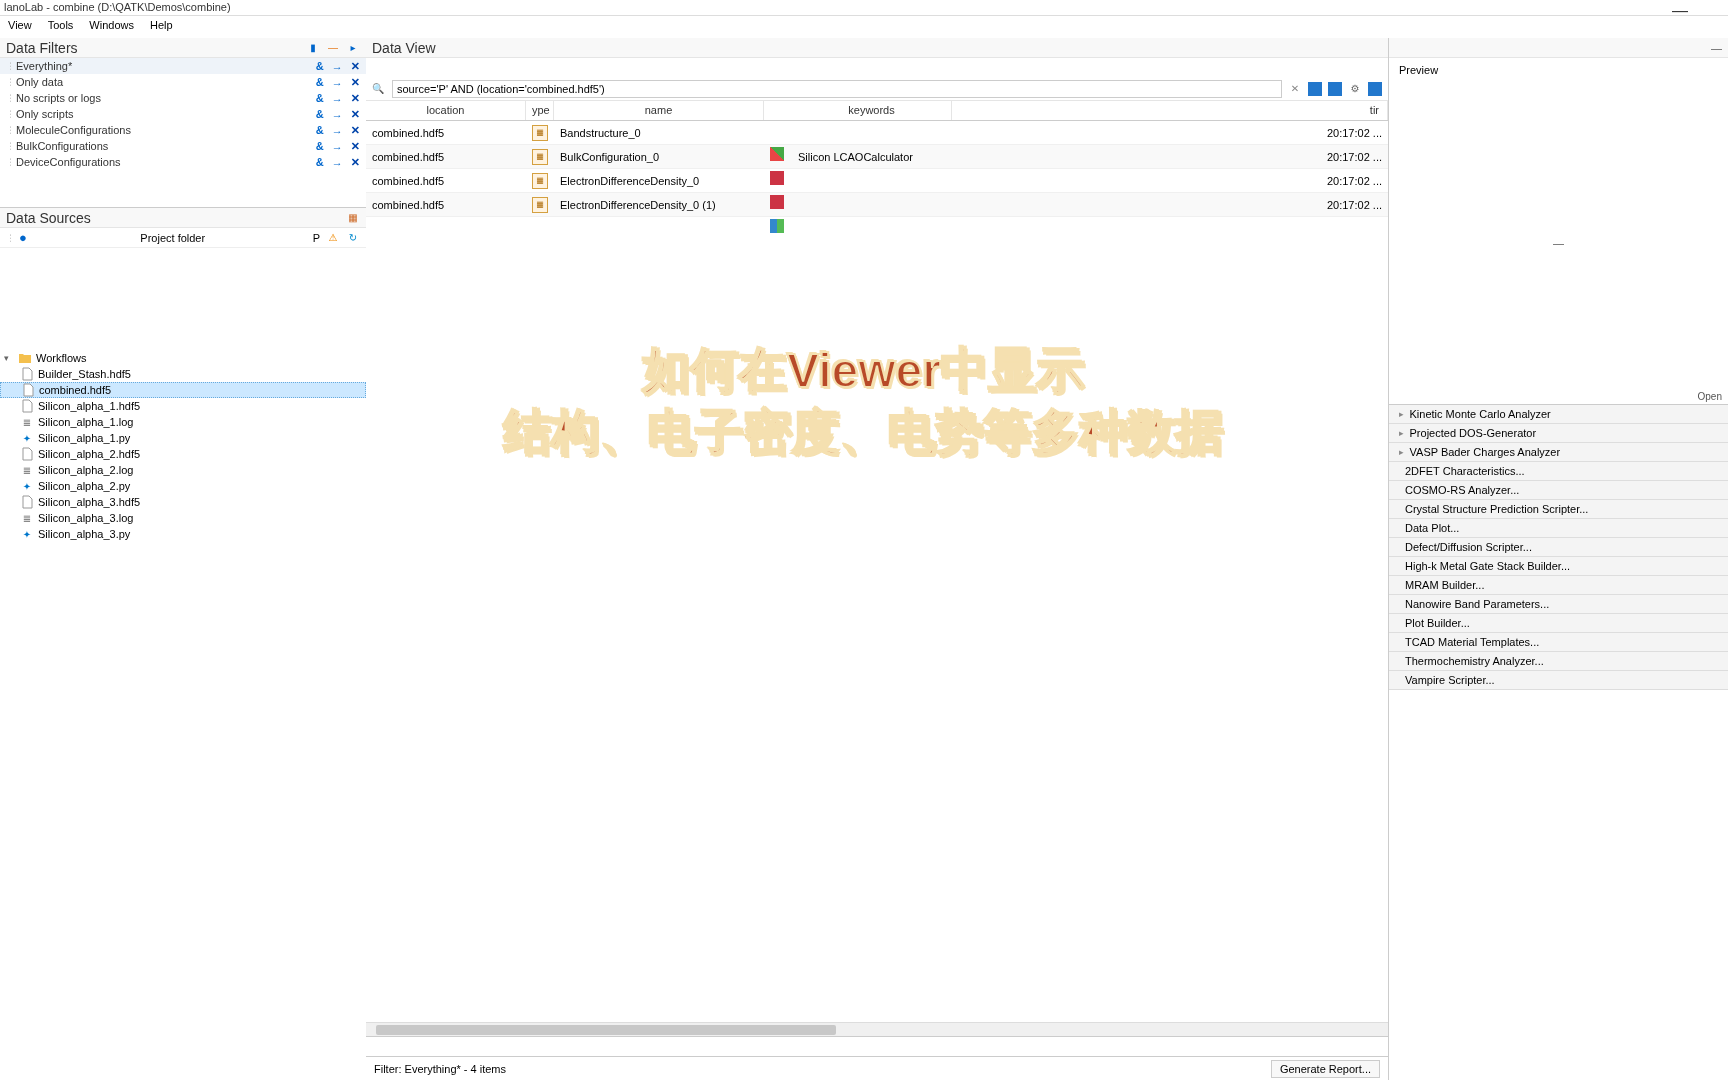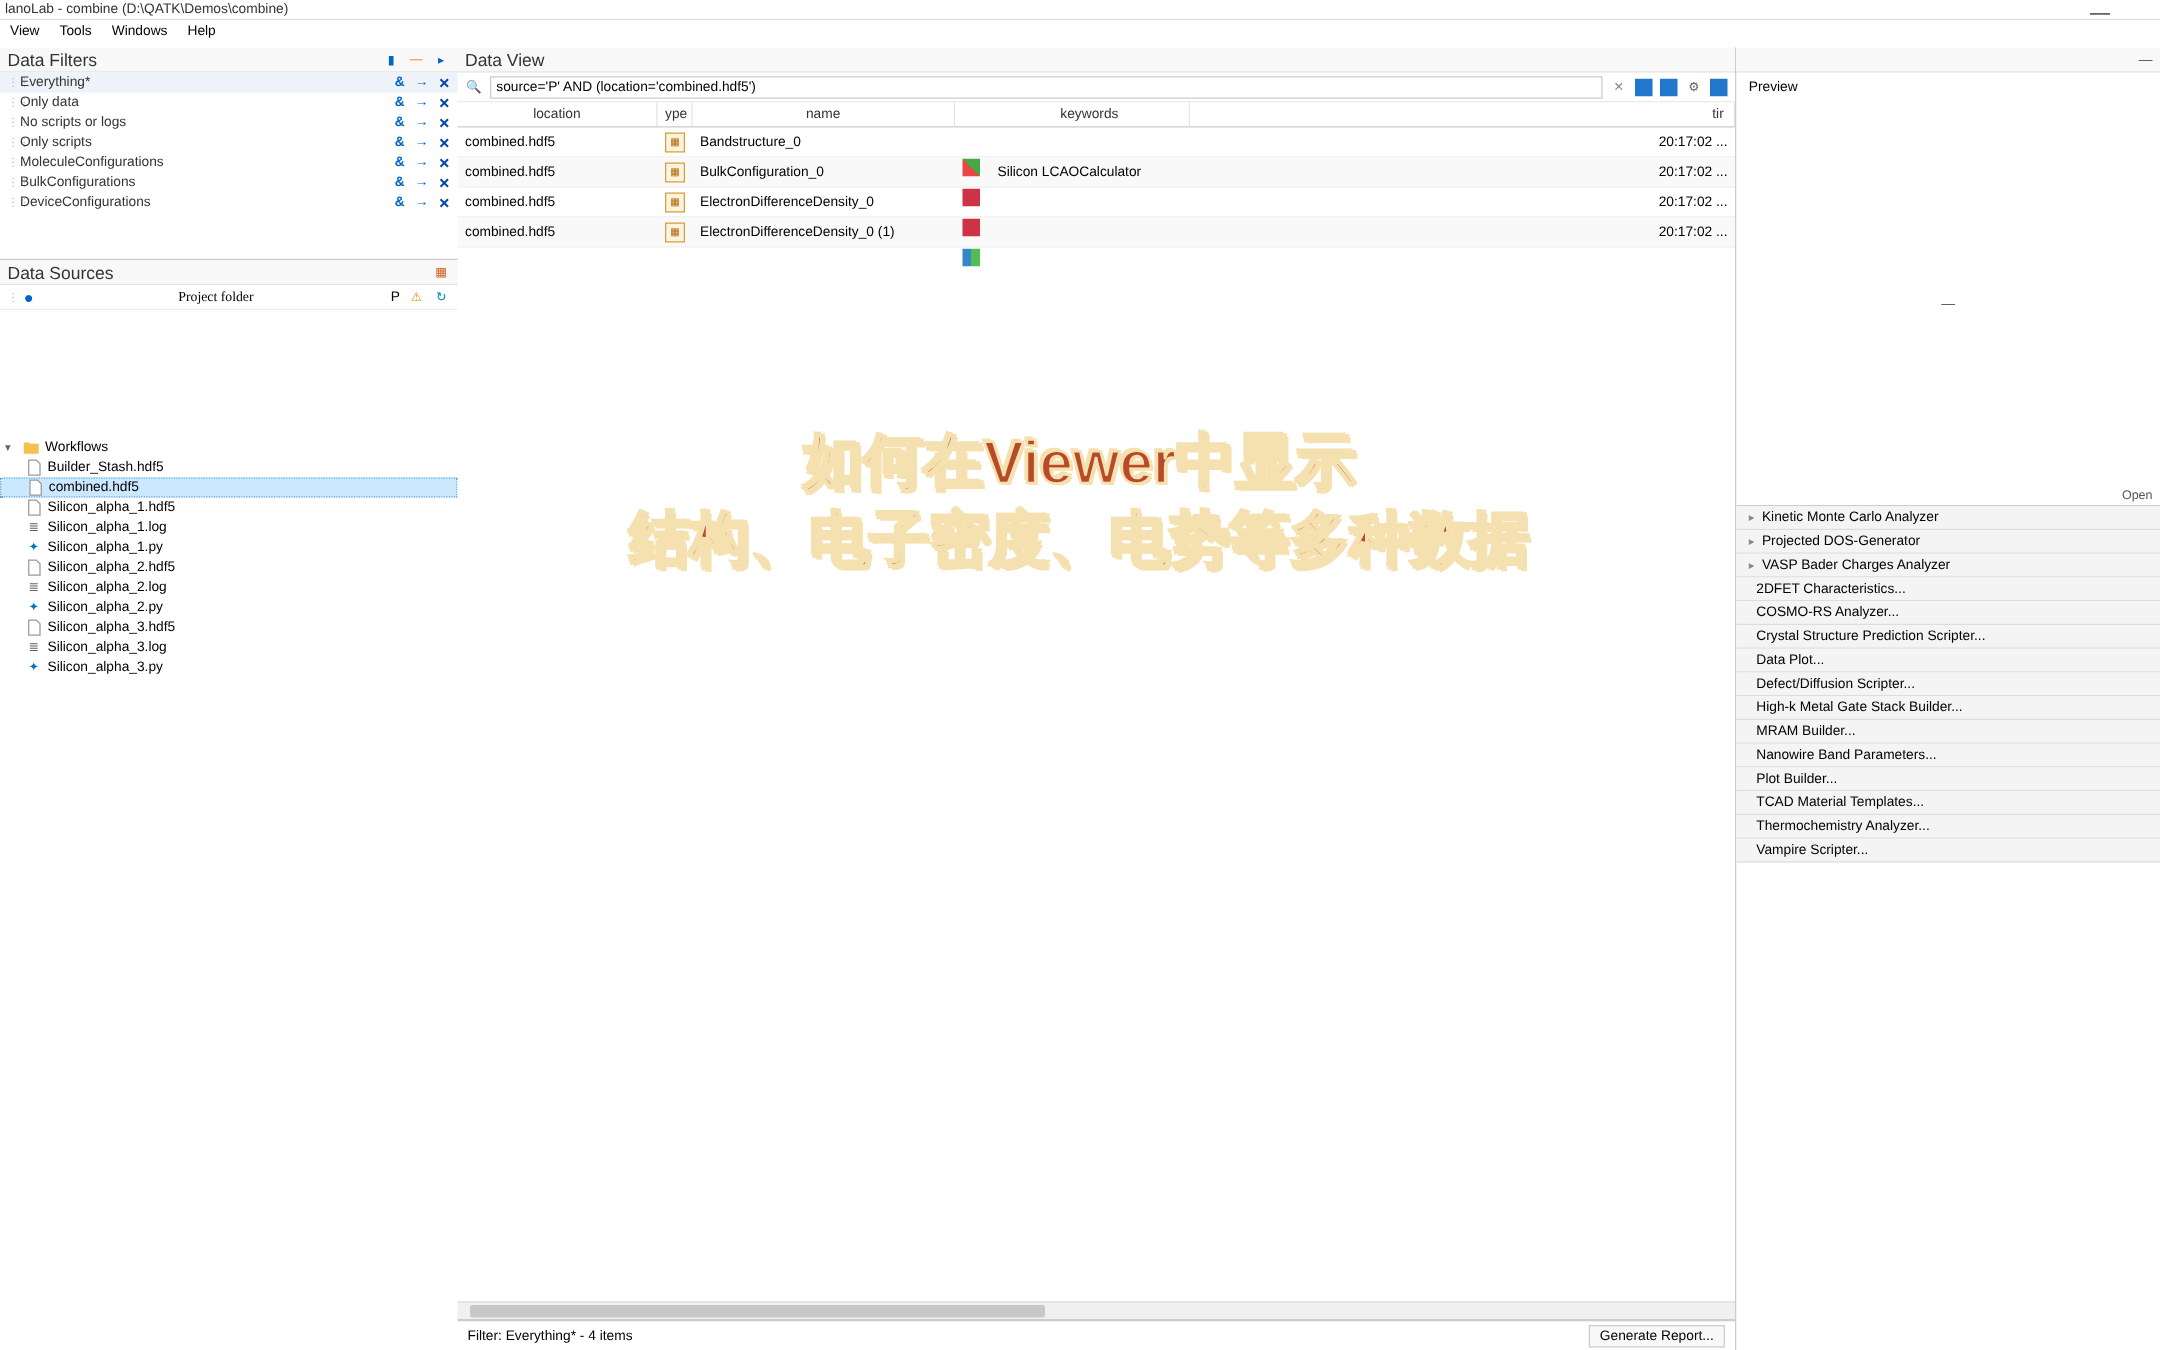--- a/index.html
+++ b/index.html
@@ -2,36 +2,36 @@
 <html><head>
 <meta charset="utf-8">
 <style>
 * { box-sizing: border-box; margin: 0; padding: 0; font-family: Tahoma, Arial, sans-serif; font-size: 11px; }
 body { background: #fff; width: 1728px; height: 1080px; overflow: hidden; position: relative; }
 .titlebar { height: 16px; background: #fff; padding: 1px 4px; color: #333; border-bottom: 1px solid #ddd; }
 .menubar { height: 22px; background: #fff; padding: 3px 8px; display: flex; gap: 16px; }
 .menubar span { cursor: pointer; }
 .main-layout { display: flex; height: calc(100% - 38px); }
 .left-col { width: 366px; display: flex; flex-direction: column; }
-.center-col { flex: 1; display: flex; flex-direction: column; min-width: 0; }
+.center-col { flex: 1; display: flex; flex-direction: column; min-width: 0; gap: 19px; }
 .right-col { width: 340px; display: flex; flex-direction: column; border-left: 1px solid #ccc; }
 .panel-header { height: 20px; background: #f8f8f8; padding: 2px 6px; display: flex; align-items: center; justify-content: space-between; border-bottom: 1px solid #e5e5e5; }
 .panel-title { color: #333; font-size: 14px; }
 .panel-actions { display: flex; gap: 6px; align-items: center; }
 .icon-sm { display: inline-flex; width: 14px; height: 14px; align-items: center; justify-content: center; font-size: 10px; }
 .filters-panel { height: 170px; border-bottom: 1px solid #ccc; }
 .filter-row { display: flex; align-items: center; height: 16px; padding: 0 6px; }
 .filter-row .handle { width: 10px; color: #bbb; font-size: 9px; }
 .filter-row .label { flex: 1; text-align: left; color: #333; }
 .filter-row .acts { display: flex; gap: 8px; color: #0066cc; font-weight: bold; }
 .filter-row .acts .x { color: #0044aa; }
 .sources-panel { flex: 1; display: flex; flex-direction: column; }
 .source-head { display: flex; align-items: center; padding: 2px 6px; border-bottom: 1px solid #eee; height: 20px; }
 .source-head .bullet { color: #0066cc; margin-right: 6px; font-size: 13px; }
-.source-head .label { flex: 1; text-align: center; font-family: Liberation Serif, serif; }
+.source-head .label { flex: 1; text-align: center; }
 .source-head .acts { display: flex; gap: 6px; align-items: center; }
 .file-tree { flex: 1; overflow: auto; padding: 2px 0; }
 .tree-row { display: flex; align-items: center; height: 16px; padding: 0 4px; gap: 4px; }
 .tree-row.selected { background: #cce8ff; border: 1px dotted #66aadd; }
 .tree-indent { width: 12px; }
 .tree-toggle { width: 10px; color: #666; font-size: 9px; }
 .tree-icon { width: 14px; height: 14px; display: inline-flex; align-items: center; justify-content: center; }
 .folder-icon svg { fill: #f4c04e; }
 .file-icon svg { fill: none; stroke: #888; stroke-width: 1; }
 .log-icon { color: #666; font-size: 10px; }

